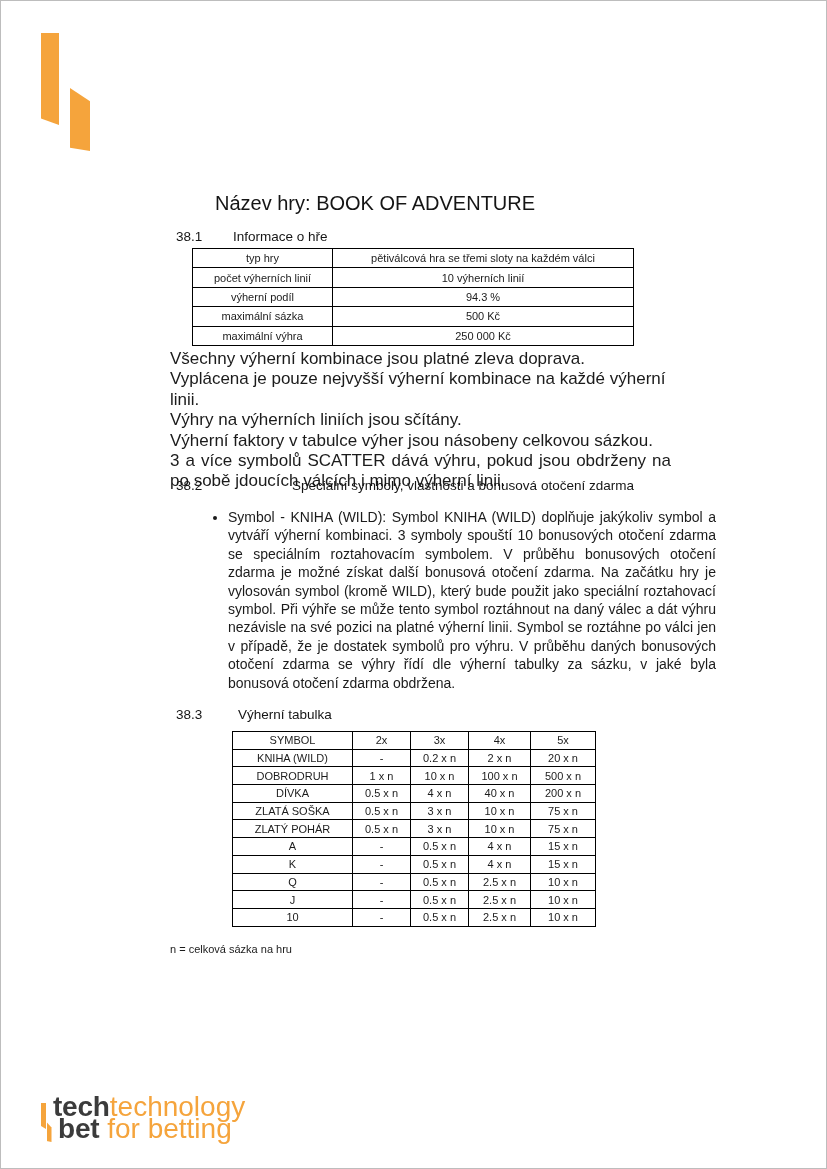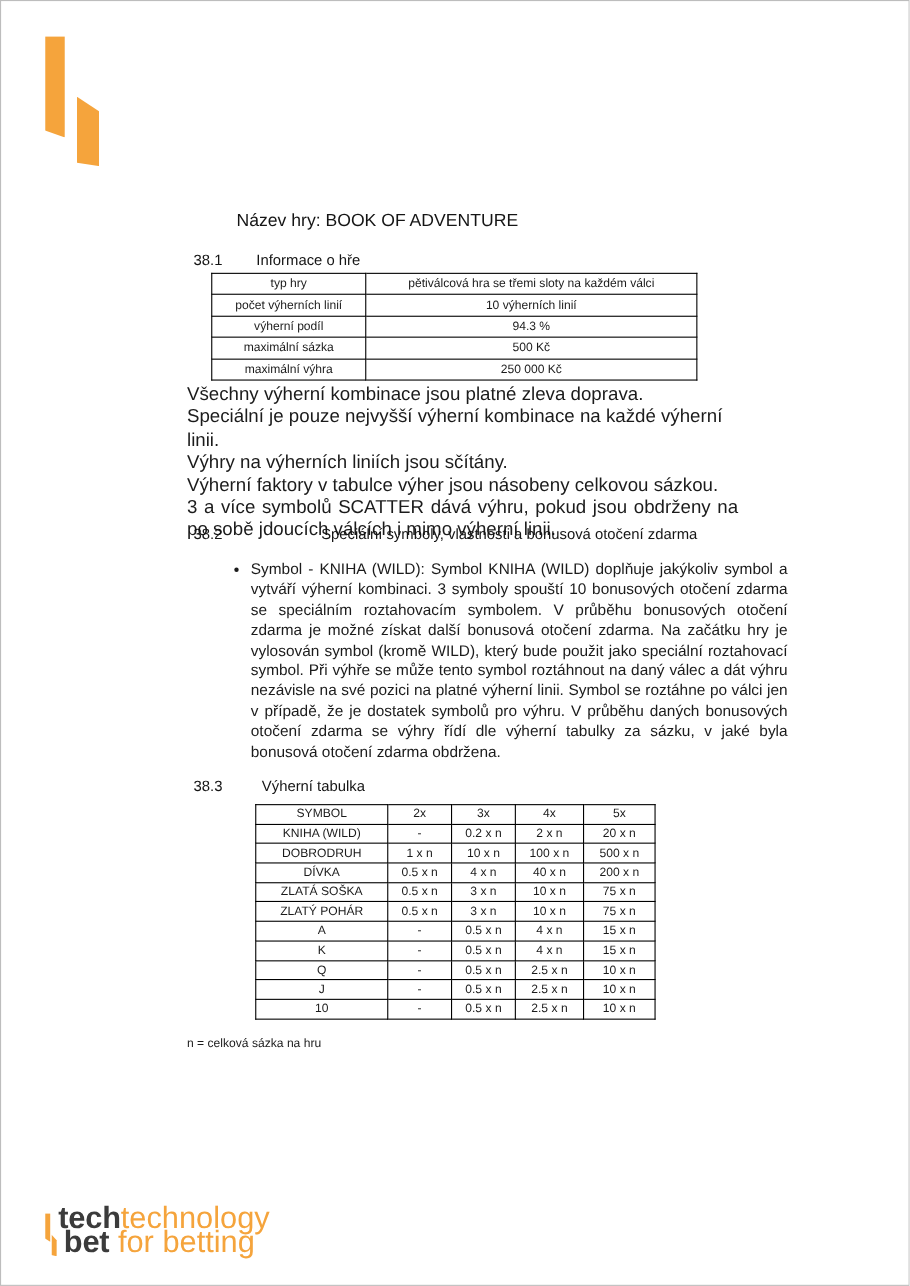--- a/index.html
+++ b/index.html
@@ -17,21 +17,21 @@
 
   
   .logo-bar { position:absolute; background:#F5A43C; }
   .logo-bar.b1 { left:41px; top:33px; width:18px; height:92px;
     clip-path:polygon(0 0,100% 0,100% 100%,0 93%); }
   .logo-bar.b2 { left:70px; top:88px; width:20px; height:63px;
     clip-path:polygon(0 0,100% 21%,100% 100%,0 95%); }
 
   .doc-title {
     position:absolute; left:215px; top:191px;
-    font-size:16px; line-height:1.2; color:#151515;
+    font-size:20px; line-height:1.2; color:#151515;
   }
 
   .sec-heading { position:absolute; left:0; width:827px; font-size:13.5px; color:#151515; }
   .sec-heading .num { position:absolute; }
   .sec-heading .ttl { position:absolute; white-space:nowrap; }
   #sec1 { top:229px; } #sec1 .num { left:176px; } #sec1 .ttl { left:233px; }
   #sec2 { top:478px; } #sec2 .num { left:176px;text-align:right; } #sec2 .ttl { left:292px; }
   #sec3 { top:707px; } #sec3 .num { left:176px; } #sec3 .ttl { left:238px; }
 
   table { border-collapse:collapse; table-layout:fixed; }
@@ -115,21 +115,21 @@
     </tr>
     <tr>
       <td>maximální výhra</td>
       <td>250 000 Kč</td>
     </tr>
   </tbody>
 </table>
 
 <div class="rules">
   <p>Všechny výherní kombinace jsou platné zleva doprava.</p>
-  <p>Speciální je pouze nejvyšší výherní kombinace na každé výherní linii.</p>
+  <p>Vyplácena je pouze nejvyšší výherní kombinace na každé výherní linii.</p>
   <p>Výhry na výherních liniích jsou sčítány.</p>
   <p>Výherní faktory v tabulce výher jsou násobeny celkovou sázkou.</p>
   <p class="just">3 a více symbolů SCATTER dává výhru, pokud jsou obdrženy na po sobě jdoucích válcích i mimo výherní linii.</p>
 </div>
 
 <div class="sec-heading" id="sec2">
   <span class="num">38.2</span>
   <span class="ttl">Speciální symboly, vlastnosti a bonusová otočení zdarma</span>
 </div>
 

